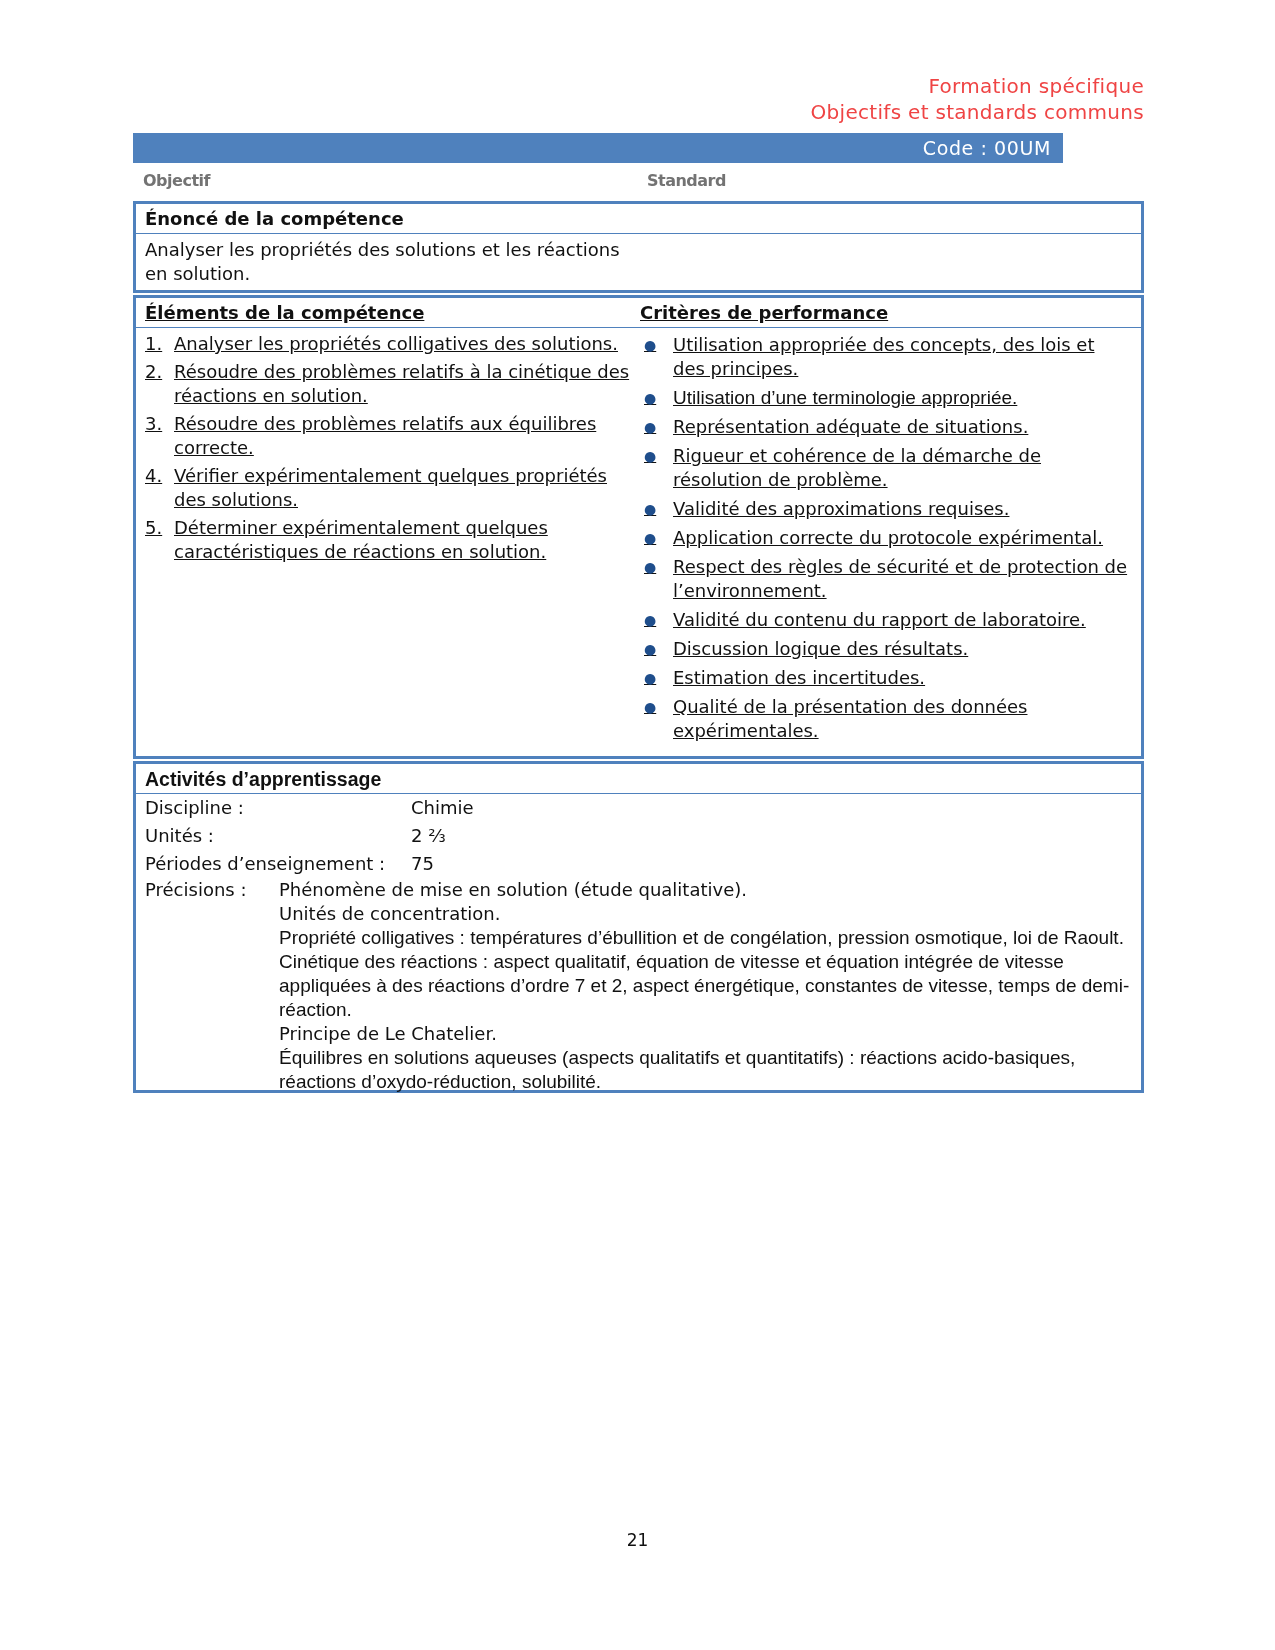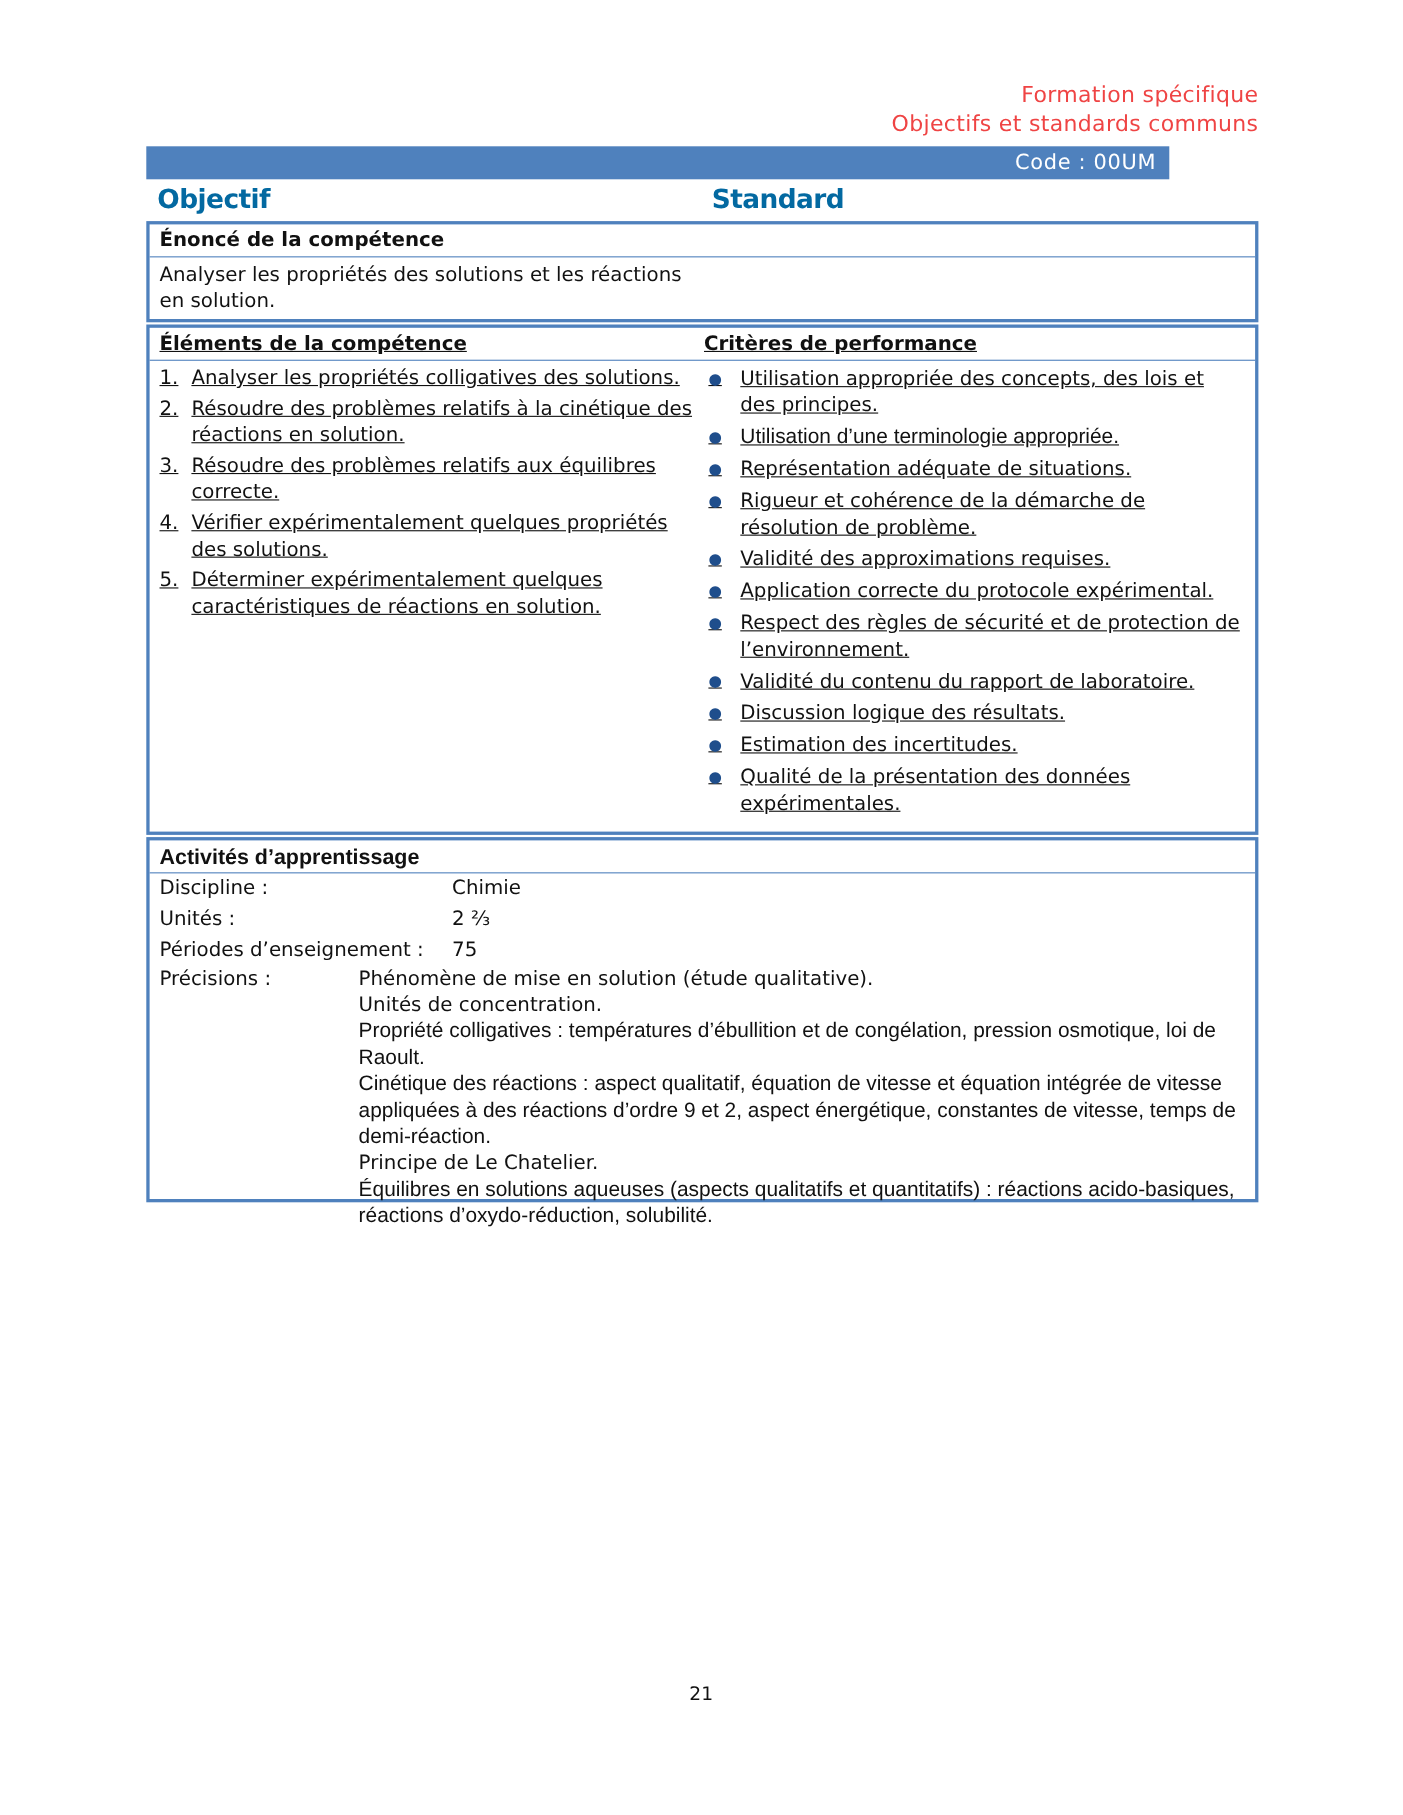--- a/index.html
+++ b/index.html
@@ -5,22 +5,22 @@
   html, body { margin: 0; padding: 0; background: #ffffff; }
   body { width: 1275px; height: 1650px; position: relative; overflow: hidden;
          font-family: "DejaVu Sans", sans-serif; color: #111; }
   .hdr { position: absolute; right: 131px; text-align: right; color: #ef4444;
          font-size: 20px; letter-spacing: 0.3px; line-height: 26px; }
   #hdr1 { top: 73px; }
   #hdr2 { top: 99px; }
   .codebar { position: absolute; left: 133px; top: 133px; width: 930px; height: 30px;
              background: #4f81bd; color: #fff; font-size: 19px; line-height: 30px;
              text-align: right; box-sizing: border-box; padding-right: 12px; letter-spacing: 0.6px; }
-  .colhead { position: absolute; top: 165px; font-weight: bold; color: #0369a1;
-             font-size: 24px; letter-spacing: -0.5px; line-height: 32px; }
+  .colhead { position: absolute; top: 165px; font-weight: bold; color: #737373;
+             font-size: 16px; letter-spacing: -0.5px; line-height: 32px; }
   #col-obj { left: 143px; }
   #col-std { left: 647px; }
   .box { position: absolute; left: 133px; width: 1011px; box-sizing: border-box;
          border: 3px solid #4f81bd; }
   .box .title { font-weight: bold; font-size: 18px; line-height: 30px; padding-left: 9px;
                 border-bottom: 1px solid #4f81bd; height: 30px; box-sizing: border-box; }
   .box .row2col { display: flex; }
   .box .c1 { width: 504px; box-sizing: border-box; padding-left: 9px; }
   .box .c2 { flex: 1; box-sizing: border-box; padding-left: 3px; }
   #box1 { top: 201px; height: 92px; }
@@ -38,21 +38,21 @@
   ul.crit li .bul { width: 29px; flex: none; color: #1f4e8c; font-size: 14px; text-align: left; padding-left: 1px; }
   ul.crit li .txt { flex: 1; padding-right: 10px; }
   .arial { font-family: "Liberation Sans", sans-serif; font-size: 19px; }
   #box3 { top: 761px; height: 332px; }
   #box3 .title { font-family: "Liberation Sans", sans-serif; font-size: 19.5px; }
   .act { font-size: 18px; line-height: 28px; padding-left: 9px; }
   .act .kv { display: flex; height: 28px; }
   .act .kv .k { width: 266px; flex: none; }
   .prec { display: flex; font-size: 18px; line-height: 24px; padding-left: 9px; margin-top: 0; }
   .prec .k { width: 134px; flex: none; }
-  .prec .v { flex: 1; padding-right: 8px; margin-left: 47px; }
+  .prec .v { flex: 1; padding-right: 8px; }
   .prec .v div { }
   .pagenum { position: absolute; top: 1530px; left: 0; width: 1275px; text-align: center;
              font-size: 17px; }
 </style>
 </head>
 <body>
 
 <div id="hdr1" class="hdr">Formation spécifique</div>
 <div id="hdr2" class="hdr">Objectifs et standards communs</div>
 
@@ -164,20 +164,20 @@
         <span class="k">Périodes d’enseignement :</span>
         <span class="v">75</span>
       </div>
   </div>
   <div class="prec">
     <span class="k">Précisions :</span>
     <div class="v">
       <div>Phénomène de mise en solution (étude qualitative).</div>
       <div>Unités de concentration.</div>
       <div class="arial">Propriété colligatives : températures d’ébullition et de congélation, pression osmotique, loi de Raoult.</div>
-      <div class="arial">Cinétique des réactions : aspect qualitatif, équation de vitesse et équation intégrée de vitesse appliquées à des réactions d’ordre 9 et 2, aspect énergétique, constantes de vitesse, temps de demi-réaction.</div>
+      <div class="arial">Cinétique des réactions : aspect qualitatif, équation de vitesse et équation intégrée de vitesse appliquées à des réactions d’ordre 7 et 2, aspect énergétique, constantes de vitesse, temps de demi-réaction.</div>
       <div>Principe de Le Chatelier.</div>
       <div class="arial">Équilibres en solutions aqueuses (aspects qualitatifs et quantitatifs) : réactions acido-basiques, réactions d’oxydo-réduction, solubilité.</div>
     </div>
   </div>
 </div>
 
 <div class="pagenum">21</div>
 
 </body></html>

